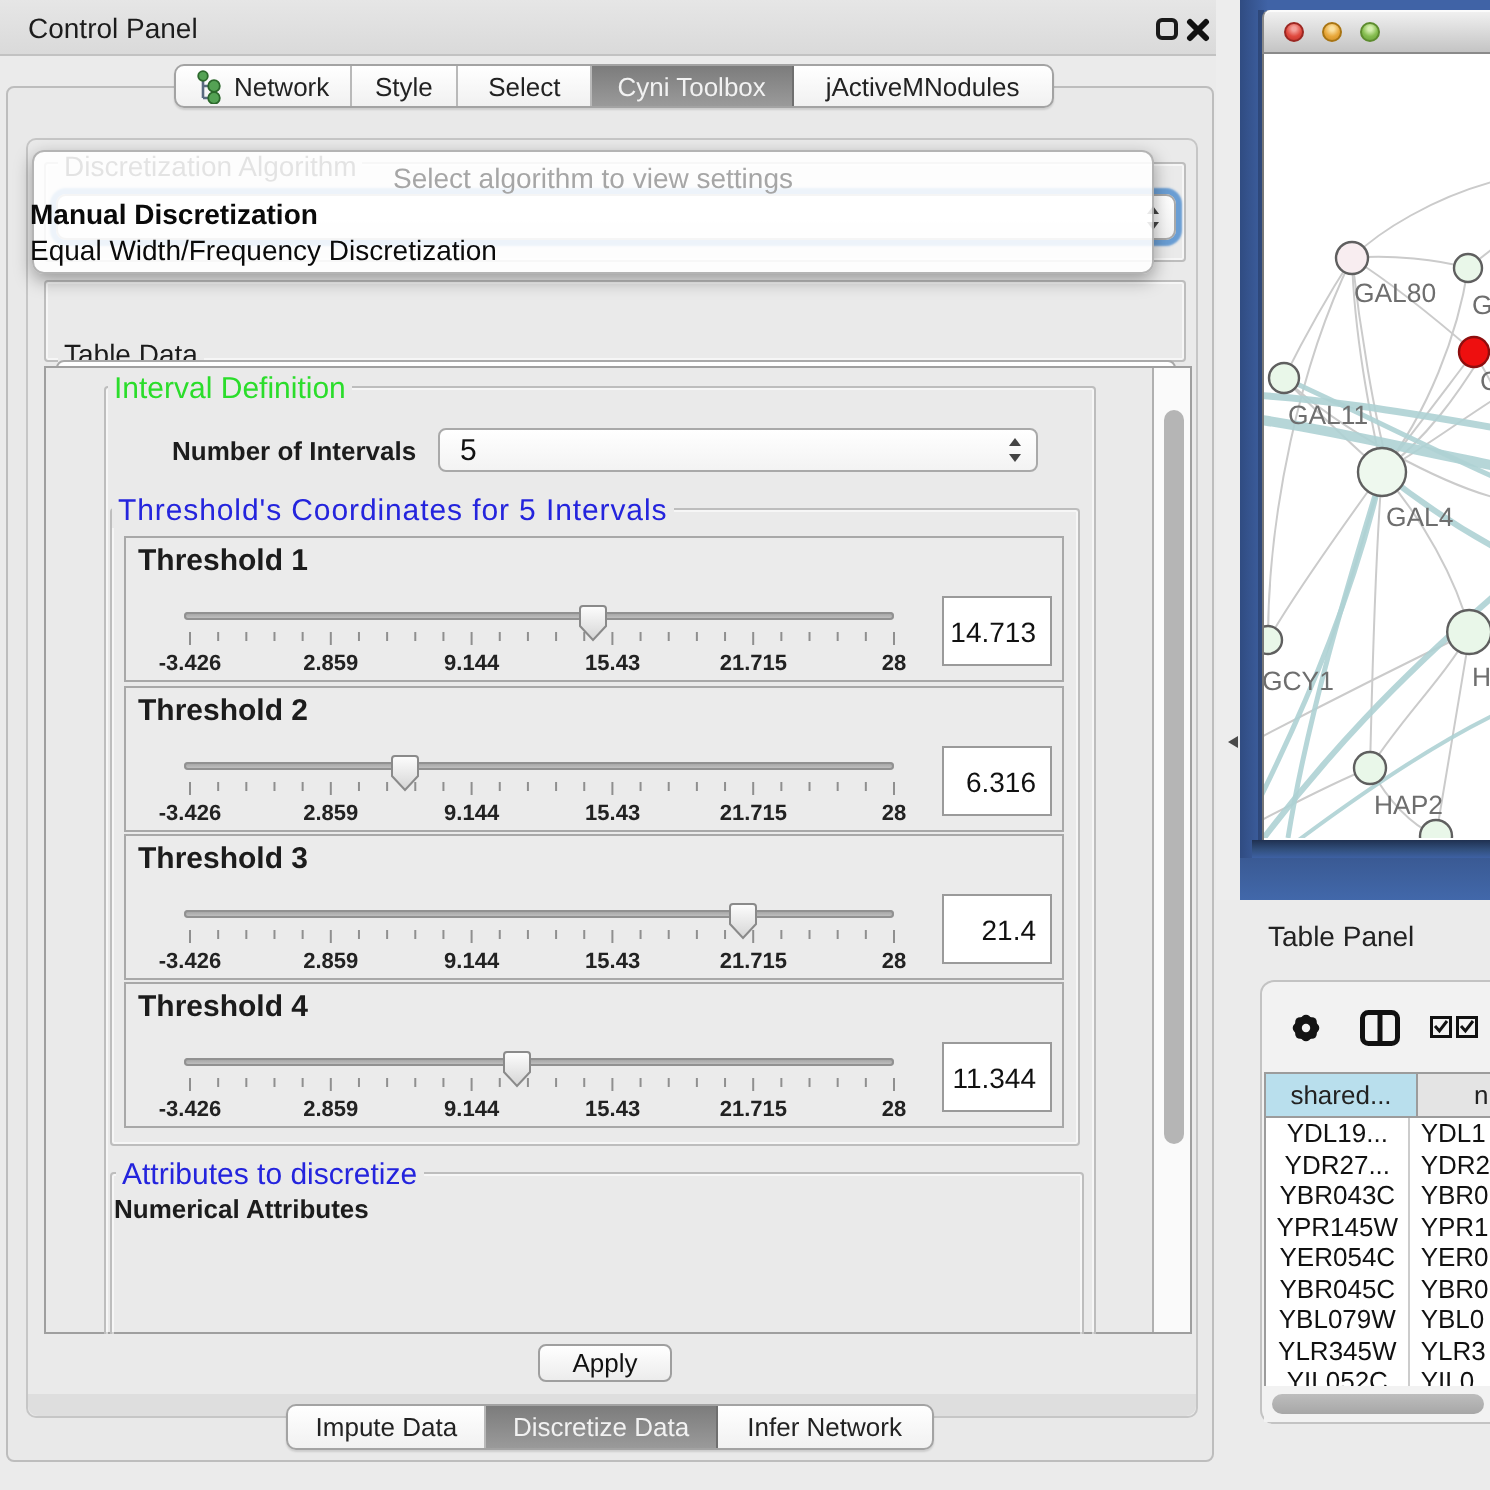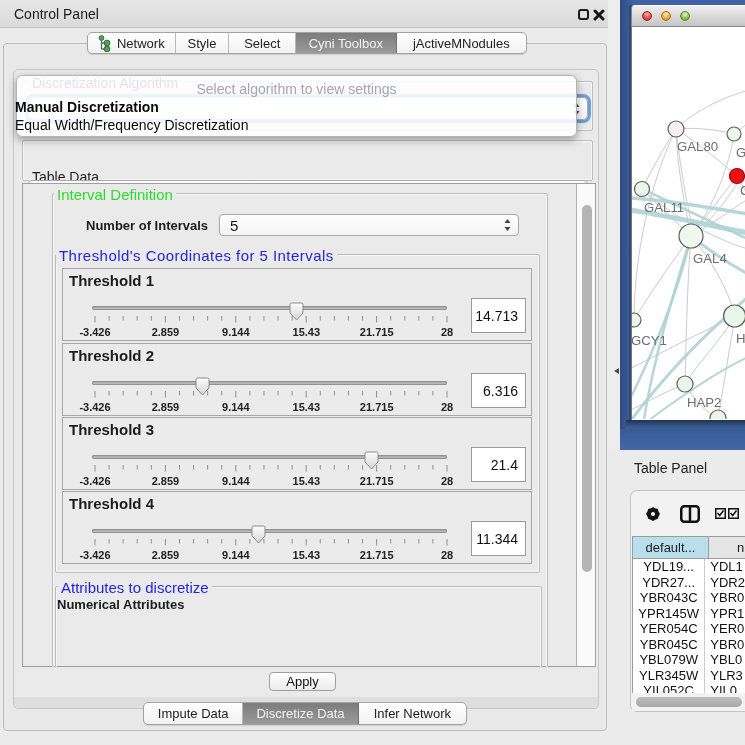--- a/index.html
+++ b/index.html
@@ -409,21 +409,21 @@
 </svg>
 <svg class="abs" style="left:715px;top:508px;" width="26" height="11" viewBox="0 0 26 11">
   <rect x="0.75" y="0.75" width="9.5" height="9.5" fill="none" stroke="#111" stroke-width="1.5"></rect>
   <path d="M2.5 5 L4.7 7.5 L8.5 2.5" fill="none" stroke="#111" stroke-width="1.5"></path>
   <rect x="13.75" y="0.75" width="9.5" height="9.5" fill="none" stroke="#111" stroke-width="1.5"></rect>
   <path d="M15.5 5 L17.7 7.5 L21.5 2.5" fill="none" stroke="#111" stroke-width="1.5"></path>
 </svg>
 
 <div class="abs" style="left:632px;top:536px;width:113px;height:157px;background:#ffffff;overflow:hidden;border-left:1px solid #9c9c9c;">
   <div style="display:flex;height:23px;border-top:1px solid #9c9c9c;border-bottom:1px solid #9c9c9c;">
-    <div style="width:76px;background:#b9dfed;border-right:1px solid #9c9c9c;font-size:13px;color:#222;text-align:center;line-height:22px;">default...</div>
+    <div style="width:76px;background:#b9dfed;border-right:1px solid #9c9c9c;font-size:13px;color:#222;text-align:center;line-height:22px;">shared...</div>
     <div style="flex:1;background:#e4e4e4;font-size:13px;color:#222;padding-left:28px;line-height:22px;">n</div>
   </div>
   <div style="display:flex;font-size:13px;color:#111;">
     <div style="width:76px;text-align:center;line-height:15.5px;border-right:1px solid #cccccc;">YDL19...<br>YDR27...<br>YBR043C<br>YPR145W<br>YER054C<br>YBR045C<br>YBL079W<br>YLR345W<br>YIL052C</div>
     <div style="flex:1;padding-left:5px;line-height:15.5px;">YDL1<br>YDR2<br>YBR0<br>YPR1<br>YER0<br>YBR0<br>YBL0<br>YLR3<br>YIL0</div>
   </div>
 </div>
 <div class="abs" style="left:632px;top:693px;width:113px;height:18px;background:#f2f2f2;"></div>
 <div class="abs" style="left:636px;top:697px;width:106px;height:10px;background:linear-gradient(#bdbdbd,#a7a7a7);border-radius:5px;"></div>
 

